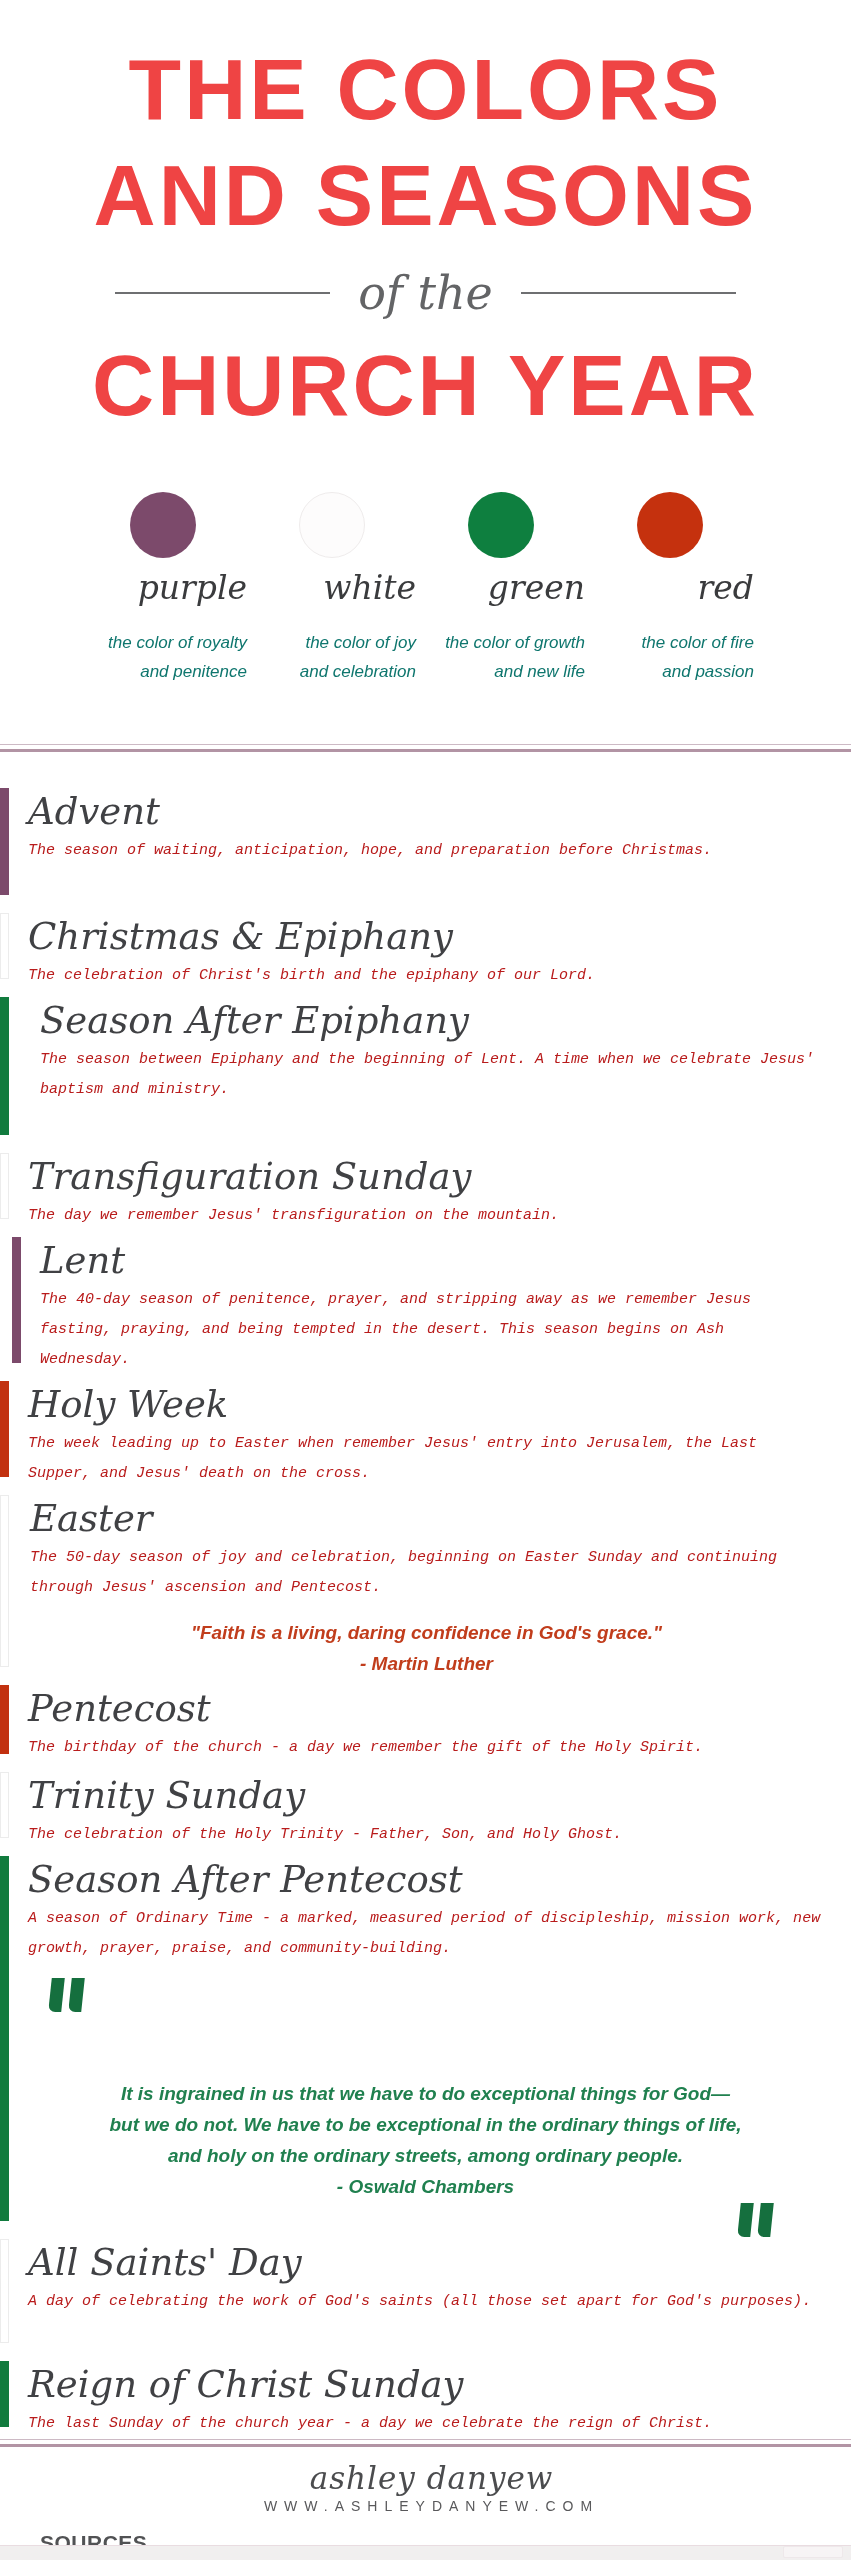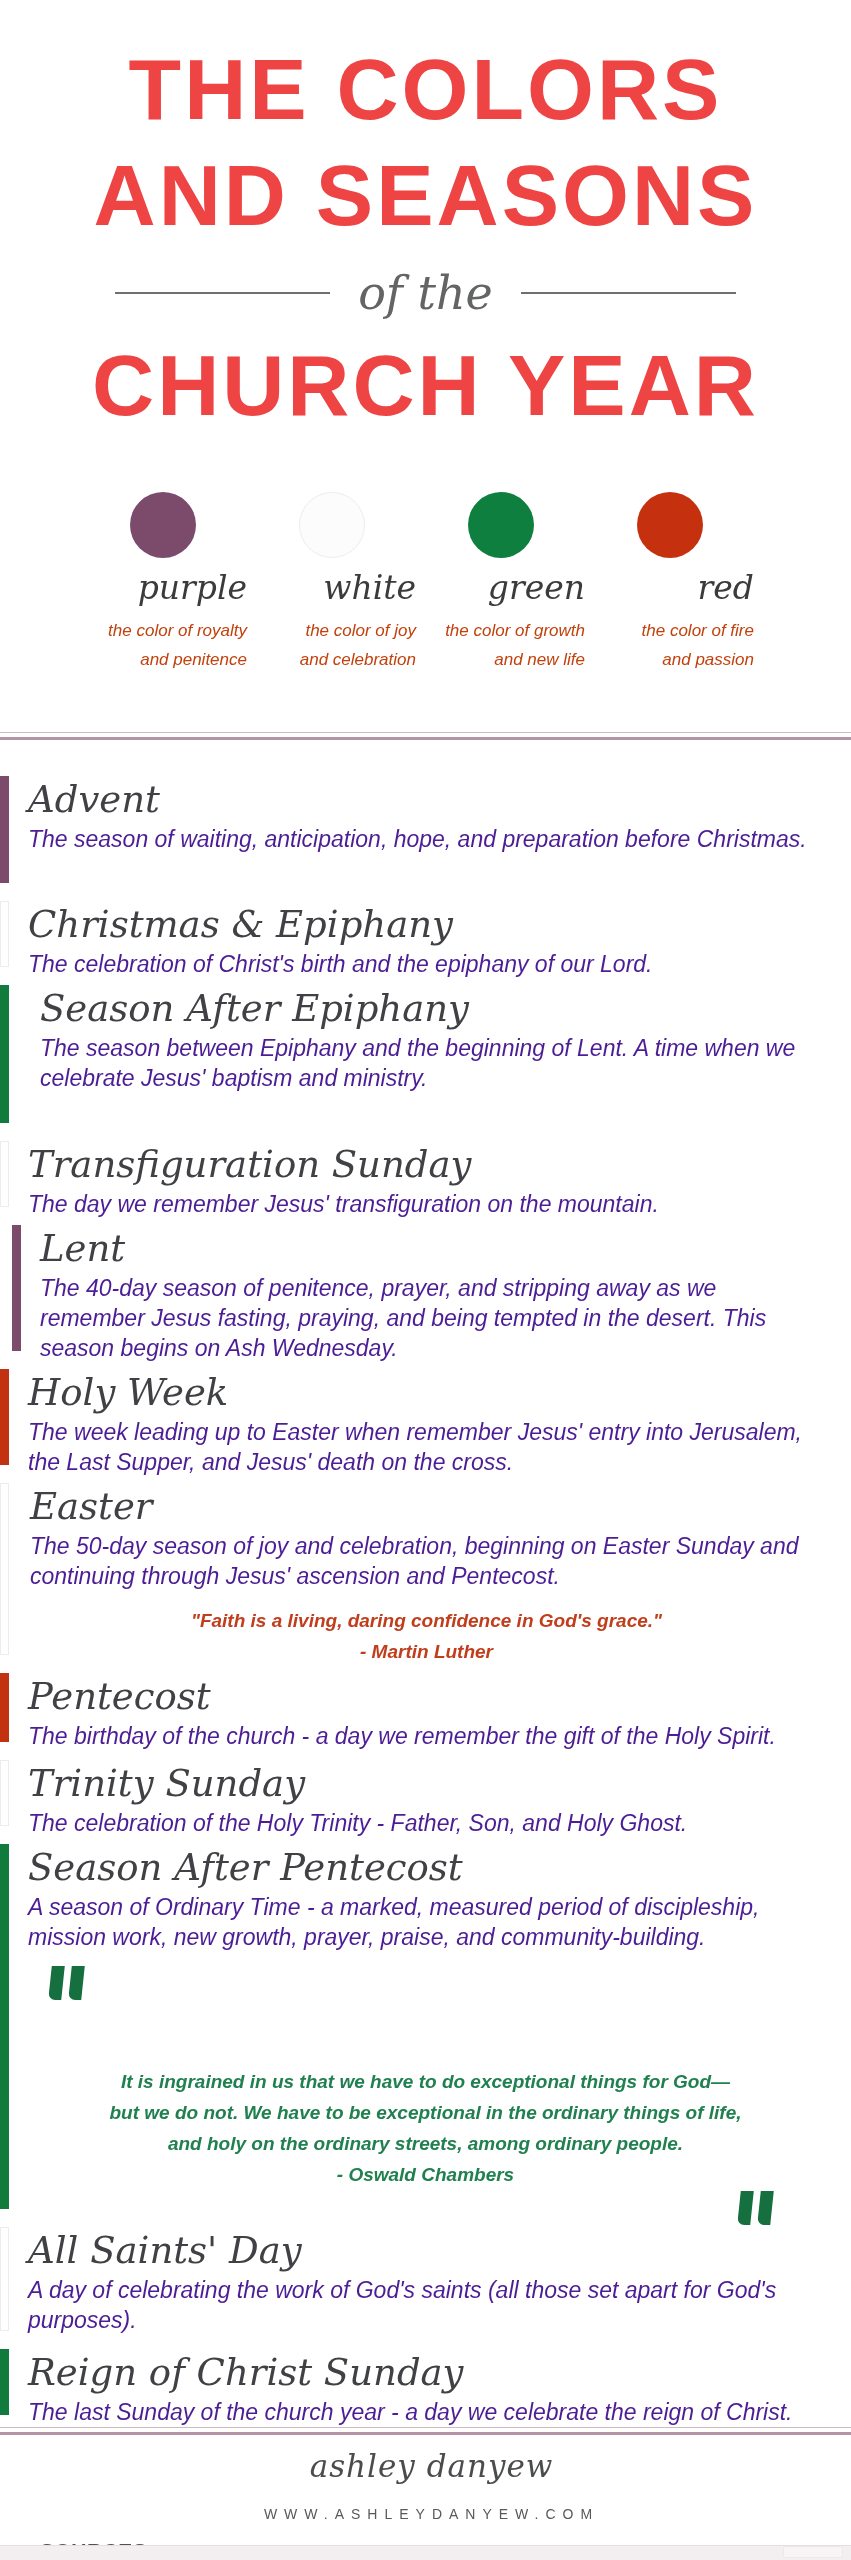--- a/index.html
+++ b/index.html
@@ -33,43 +33,43 @@
   .circle{
     width:66px;height:66px;border-radius:50%;
     margin:0 auto;box-sizing:border-box;
   }
   .circle.white-circle{border:1px solid #efecec;background:#fdfcfc;}
   .color-name{
     font-family:"DejaVu Serif",serif;font-style:italic;
     font-size:33px;line-height:40px;color:#3a3b3d;margin-top:10px;
   }
   .color-desc{
-    font-size:17px;line-height:29px;color:#c2410c;
-    font-style:italic;margin-top:8px;white-space:pre-line;
+    font-size:17px;line-height:29px;color:#0f766e;
+    font-style:italic;margin-top:20px;white-space:pre-line;
   }
   
   .sep{position:relative;height:8px;border-top:1px solid #cdbac5;}
   .sep::after{
     content:"";position:absolute;left:0;right:0;top:4px;height:3px;
     background:#b294a4;
   }
   .sep-top{margin-top:58px;}
   
   .seasons{padding-top:29px;}
   .season{position:relative;padding:8px 28px 0 28px;box-sizing:border-box;}
   .bar{position:absolute;left:0;top:6px;bottom:12px;width:9px;}
   .bar.white-bar{background:#ffffff;border:1px solid #ececec;box-sizing:border-box;}
   .season-title{
     font-family:"DejaVu Serif",serif;font-style:italic;
     font-size:37px;line-height:44px;color:#404144;font-weight:400;
     margin:0;
   }
   .season-desc{
-    font-size:23px;line-height:30px;color:#4c1d95;font-style:italic;
-    max-width:800px;margin:2px 0 0 0;
+    font-size:15px;line-height:30px;color:#b91c1c;font-style:italic;
+    max-width:800px;margin:2px 0 0 0;font-family:Liberation Mono, monospace;
   }
   .s1{min-height:125px;} .s2{min-height:82px;} .s3{min-height:156px;padding-left:40px;}
   .s4{min-height:74px;}  .s5{min-height:143px;margin-left:12px;}.s6{min-height:105px;}
   .s7{min-height:178px;padding-left:30px;} .s8{min-height:87px;} .s9{min-height:75px;}
   .s10{min-height:345px;}.s11{min-height:122px;}.s12{min-height:83px;}
   
   .inline-quote{
     text-align:center;font-style:italic;font-weight:700;
     font-size:19px;line-height:31px;margin-top:14px;
     white-space:pre-line;
@@ -90,21 +90,21 @@
   .qmark.open{left:22px;top:-38px;}
   .qmark.close{right:42px;bottom:-4px;}
   
   .footer{padding:12px 28px 0 40px;}
   .signature{
     text-align:center;font-family:"DejaVu Serif",serif;font-style:italic;
     font-size:31px;color:#4b4c4e;letter-spacing:1px;
   }
   .website{
     text-align:center;font-size:14px;letter-spacing:7px;color:#59595b;
-    margin-top:22px;
+    margin-top:2px;
   }
   .sources-heading{
     font-size:21px;font-weight:700;color:#515254;letter-spacing:0.5px;
     margin-top:17px;
   }
   
   .bottom-strip{
     position:absolute;left:0;right:0;bottom:0;height:14px;
     background:#f1efef;border-top:1px solid #e9dce1;
   }

